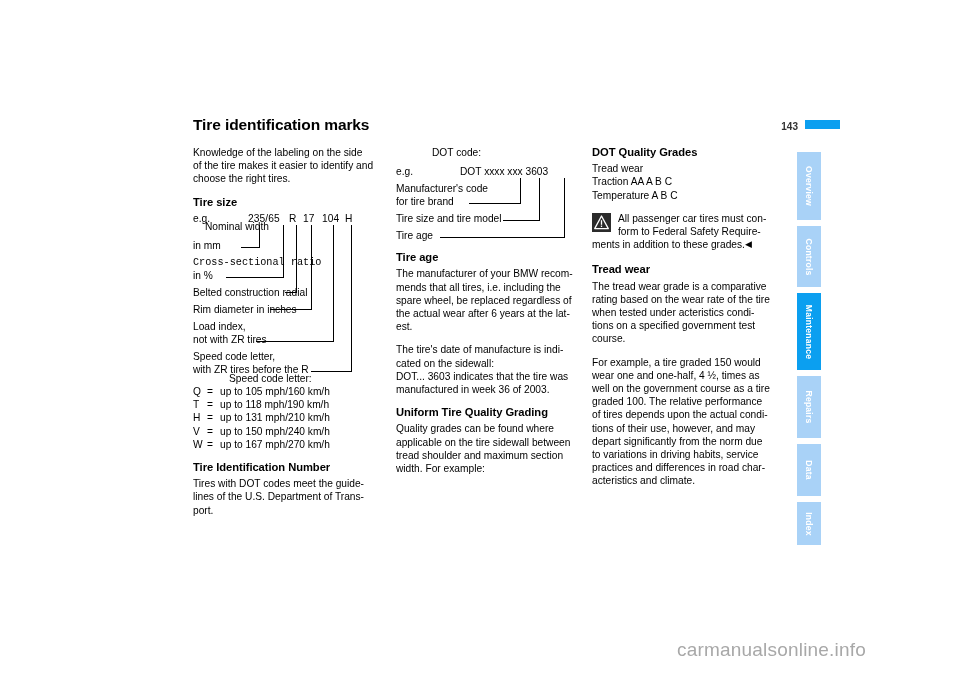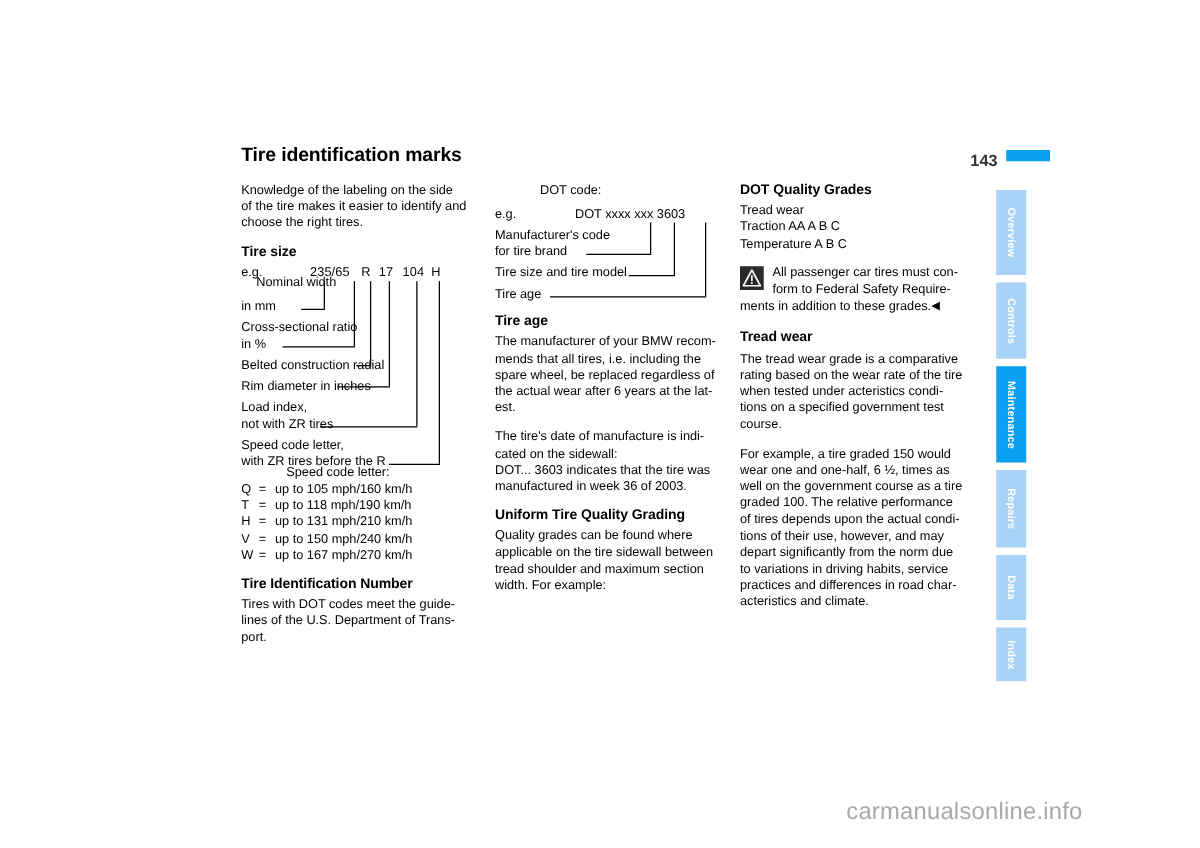--- a/index.html
+++ b/index.html
@@ -37,21 +37,21 @@
     top: 0;
     font-size: 15.5px;
     font-weight: bold;
     letter-spacing: -0.1px;
     white-space: nowrap;
   }
   #page-number {
     position: absolute;
     right: 42px;
     top: 5px;
-    font-size: 13px;
+    font-size: 10px;
     font-weight: bold;
     color: #333333;
   }
   #page-number-bar {
     position: absolute;
     right: 0;
     top: 4px;
     width: 35px;
     height: 9px;
     background: #0b9ff0;
@@ -243,21 +243,21 @@
       <span class="dg-label" style="top:0;">e.g.</span>
       <span class="dg-code" style="left:55px;">235/65</span>
       <span class="dg-code" style="left:96px;">R</span>
       <span class="dg-code" style="left:110px;">17</span>
       <span class="dg-code" style="left:129px;">104</span>
       <span class="dg-code" style="left:152px;">H</span>
 
       <span class="dg-label" style="top:8px;margin-left:12px;">Nominal width</span>
       <span class="dg-label" style="top:27px;">in mm</span>
 
-      <span class="dg-label" style="top:44px;">Cross-sectional ratio</span>
+      <span class="dg-label" style="top:44px;font-family:Liberation Mono, monospace;">Cross-sectional ratio</span>
       <span class="dg-label" style="top:57px;">in %</span>
 
       <span class="dg-label" style="top:74px;">Belted construction radial</span>
       <span class="dg-label" style="top:91px;">Rim diameter in inches</span>
 
       <span class="dg-label" style="top:108px;">Load index,</span>
       <span class="dg-label" style="top:121px;">not with ZR tires</span>
 
       <span class="dg-label" style="top:138px;">Speed code letter,</span>
       <span class="dg-label" style="top:151px;">with ZR tires before the R</span>
@@ -397,21 +397,21 @@
     <h2 class="sec">Tread wear</h2>
     <p class="body-text">
       <span class="line">The tread wear grade is a comparative</span>
       <span class="line">rating based on the wear rate of the tire</span>
       <span class="line">when tested under acteristics condi-</span>
       <span class="line">tions on a specified government test</span>
       <span class="line">course.</span>
     </p>
     <p class="body-text">
       <span class="line">For example, a tire graded 150 would</span>
-      <span class="line">wear one and one-half, 6 ½, times as</span>
+      <span class="line">wear one and one-half, 4 ½, times as</span>
       <span class="line">well on the government course as a tire</span>
       <span class="line">graded 100. The relative performance</span>
       <span class="line">of tires depends upon the actual condi-</span>
       <span class="line">tions of their use, however, and may</span>
       <span class="line">depart significantly from the norm due</span>
       <span class="line">to variations in driving habits, service</span>
       <span class="line">practices and differences in road char-</span>
       <span class="line">acteristics and climate.</span>
     </p>
   </div>

